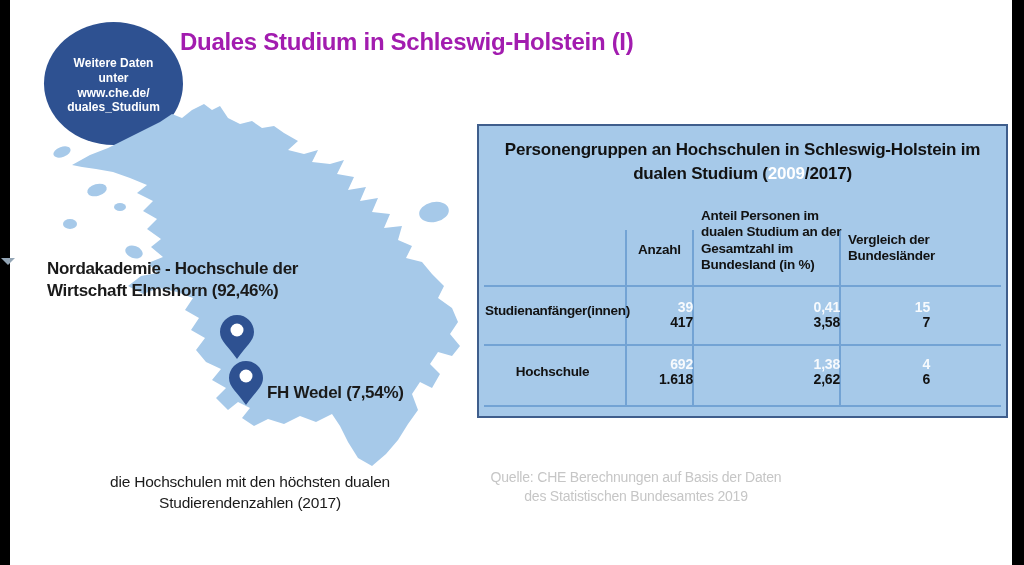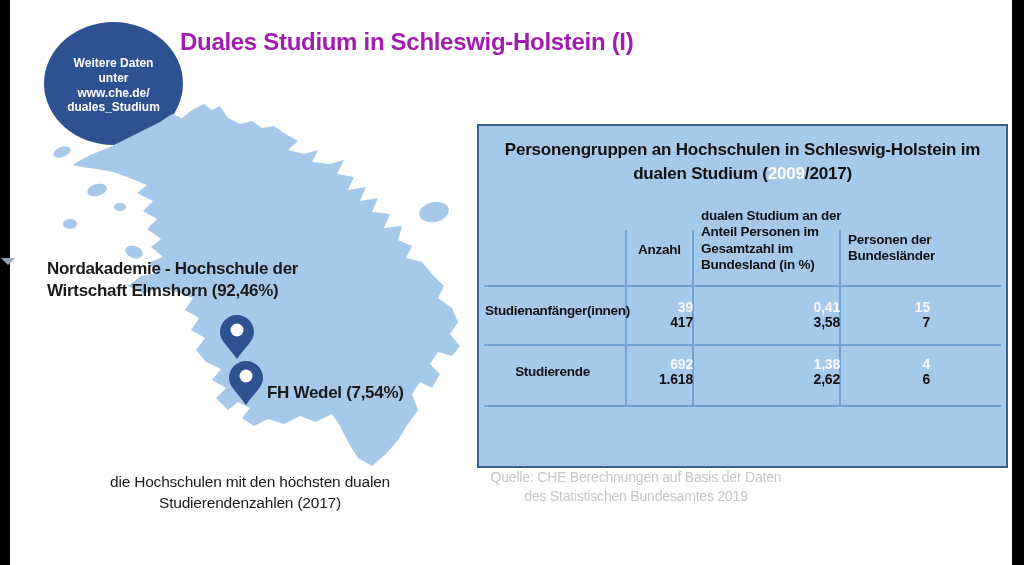--- a/index.html
+++ b/index.html
@@ -37,21 +37,21 @@
   .map-label { font-size: 17px; font-weight: 600; letter-spacing: -0.3px; color: #1a1a1a; line-height: 1.3; }
   #label-nordakademie { left: 47px; top: 258px; width: 290px; }
   #label-fh-wedel { left: 267px; top: 382px; width: 200px; }
 
   #map-caption {
     left: 15px; top: 472px; width: 470px; text-align: center;
     font-size: 15.5px; font-weight: 400; letter-spacing: -0.2px; line-height: 1.33; color: #1a1a1a;
   }
 
   #table-panel {
-    left: 477px; top: 124px; width: 531px; height: 344px;
+    left: 477px; top: 124px; width: 531px; height: 294px;
     background: #A6C9E9; border: 2px solid #3F5E8C;
   }
   #table-title {
     position: absolute; left: 0; top: 12px; width: 100%;
     text-align: center; font-size: 17px; font-weight: 700; letter-spacing: -0.2px;
     line-height: 24px; color: #121212;
   }
   #table-title .year2009 { color: #FFFFFF; }
 
   .vline { position: absolute; top: 104px; height: 175px; width: 2px; background: #73A3D4; }
@@ -159,45 +159,45 @@
 
   <div id="vline-1" class="vline"></div>
   <div id="vline-2" class="vline"></div>
   <div id="vline-3" class="vline"></div>
   <div id="hline-1" class="hline"></div>
   <div id="hline-2" class="hline"></div>
   <div id="hline-3" class="hline"></div>
 
   <div id="th-anzahl" class="th">Anzahl</div>
   <div id="th-anteil" class="th">
+    <div>Anteil Personen im</div>
     <div>dualen Studium an der</div>
-    <div>Anteil Personen im</div>
     <div>Gesamtzahl im</div>
     <div>Bundesland (in %)</div>
   </div>
   <div id="th-platzierung" class="th">
-    <div>Personen der</div>
+    <div>Vergleich der</div>
     <div>Bundesländer</div>
   </div>
 
   <div id="row1-label" class="row-label">Studienanfänger(innen)</div>
   <div class="val-stack r1 c-anzahl">
     <div class="val-2009">39</div>
     <div class="val-2017">417</div>
   </div>
   <div class="val-stack r1 c-anteil">
     <div class="val-2009">0,41</div>
     <div class="val-2017">3,58</div>
   </div>
   <div class="val-stack r1 c-platz">
     <div class="val-2009">15</div>
     <div class="val-2017">7</div>
   </div>
 
-  <div id="row2-label" class="row-label">Studierende</div>
+  <div id="row2-label" class="row-label">Hochschule</div>
   <div class="val-stack r2 c-anzahl">
     <div class="val-2009">692</div>
     <div class="val-2017">1.618</div>
   </div>
   <div class="val-stack r2 c-anteil">
     <div class="val-2009">1,38</div>
     <div class="val-2017">2,62</div>
   </div>
   <div class="val-stack r2 c-platz">
     <div class="val-2009">4</div>

